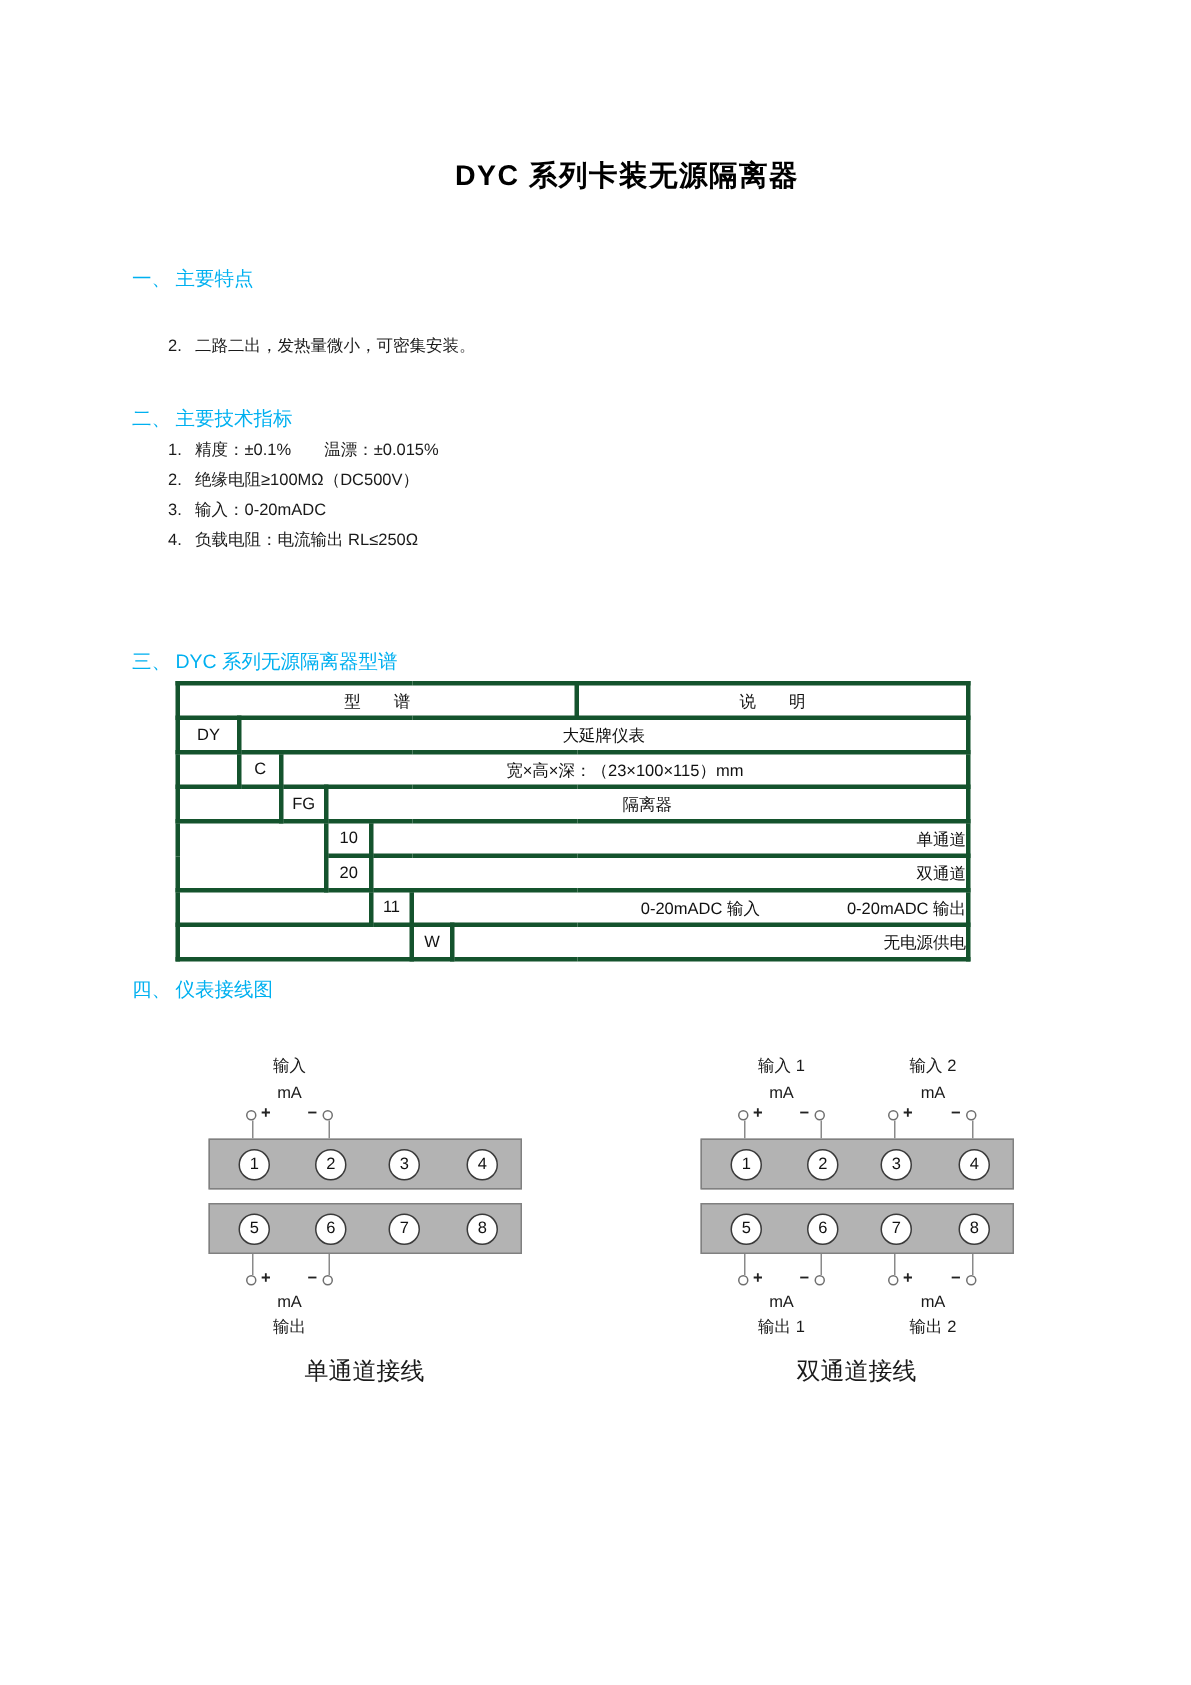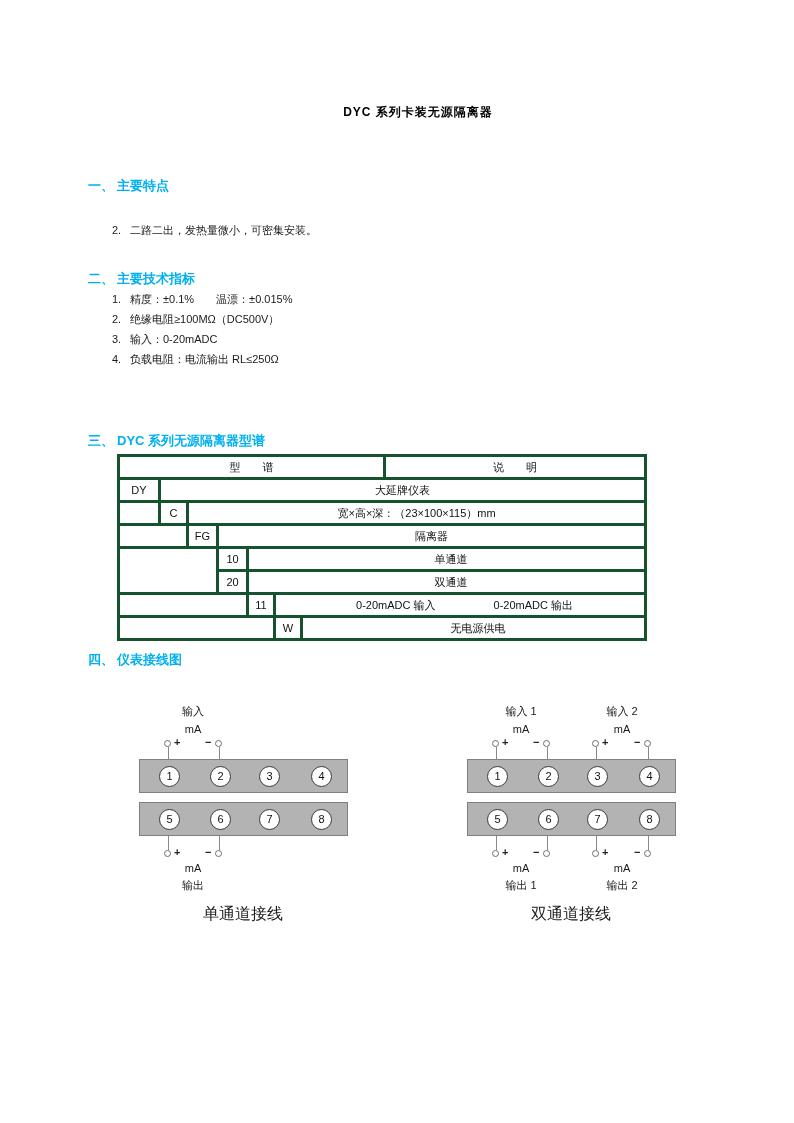--- a/index.html
+++ b/index.html
@@ -7,34 +7,34 @@
     --strip-fill:#b3b3b3;
     --strip-border:#808080;
   }
   html,body{margin:0;padding:0;background:#e9e9e9;}
   .page{
     position:relative;width:794px;height:1123px;margin:0 auto;background:#ffffff;
     font-family:"Liberation Sans","DejaVu Sans",sans-serif;color:#111;overflow:hidden;
   }
   .doc-title{
     position:absolute;top:104px;left:42px;right:0;text-align:center;
-    font-size:12px;font-weight:bold;color:#000;letter-spacing:1px;white-space:nowrap;
-  }
-  .sec-h{position:absolute;left:88px;font-size:13px;font-weight:bold;color:var(--accent);white-space:nowrap;}
+    font-size:19px;font-weight:bold;color:#000;letter-spacing:1px;white-space:nowrap;
+  }
+  .sec-h{position:absolute;left:88px;font-size:13px;font-weight:normal;color:var(--accent);white-space:nowrap;}
   .h-num{display:inline-block;min-width:29px;}
   .li{position:absolute;left:112px;font-size:11px;color:#1a1a1a;white-space:nowrap;}
   .li .num{display:inline-block;min-width:18px;}
   
   .spec-table{
     position:absolute;left:117px;top:454px;width:527px;border-collapse:collapse;
     font-size:11px;color:#111;table-layout:fixed;
   }
   .spec-table td{border:3px solid #14532d;height:20px;padding:0;overflow:hidden;white-space:nowrap;}
   .spec-table td.c{text-align:center;}
-  .spec-table td.l{text-align:center;padding-left:9px;}
+  .spec-table td.l{text-align:right;padding-left:9px;}
   .gap-out{display:inline-block;margin-left:58px;}
   
   .diag{position:absolute;top:702px;width:209px;height:228px;font-size:11px;color:#1a1a1a;}
   #diag-single{left:139px;}
   #diag-dual{left:467px;}
   .clbl{position:absolute;transform:translateX(-50%);white-space:nowrap;line-height:1.2;}
   .strip{position:absolute;left:0;width:209px;height:34px;background:var(--strip-fill);
          border:1px solid var(--strip-border);box-sizing:border-box;}
   .term{position:absolute;width:19px;height:19px;border-radius:50%;background:#fff;
         border:1px solid #3a3a3a;box-sizing:content-box;text-align:center;line-height:19px;

